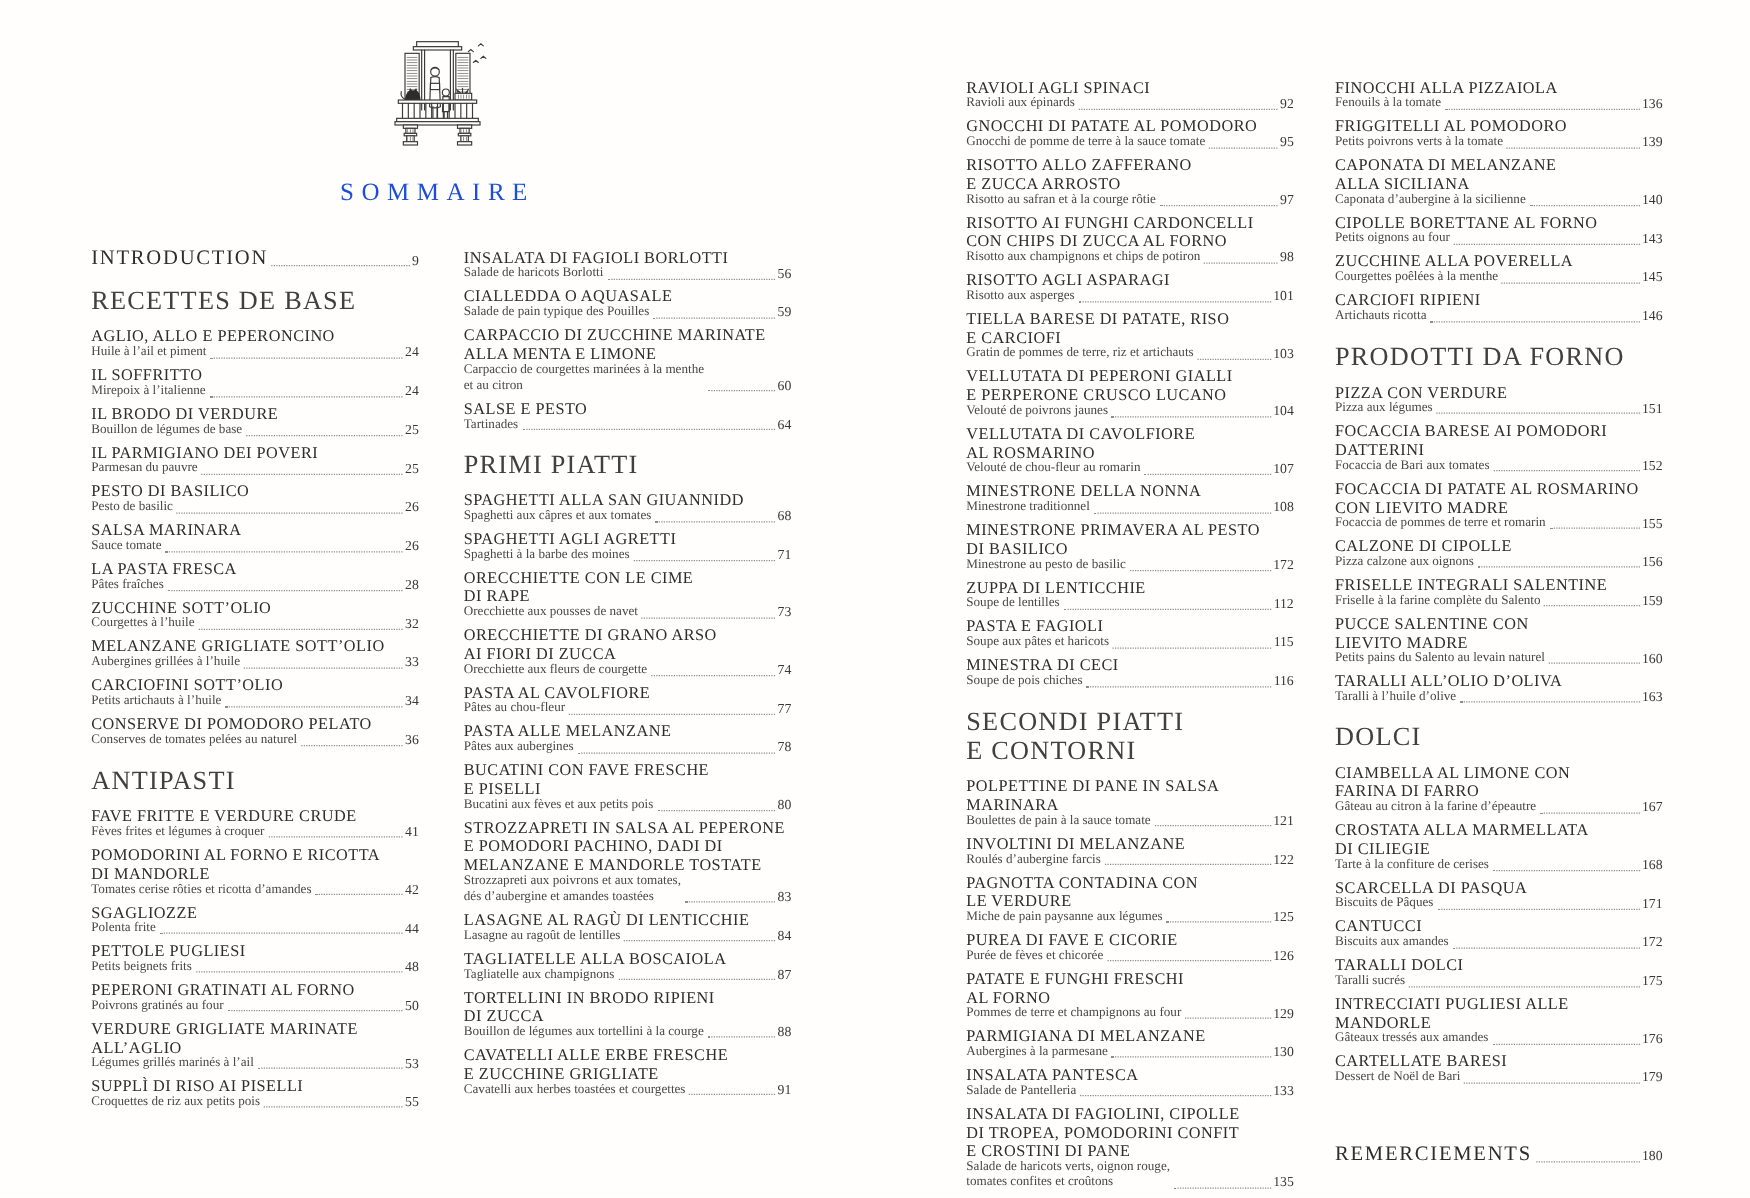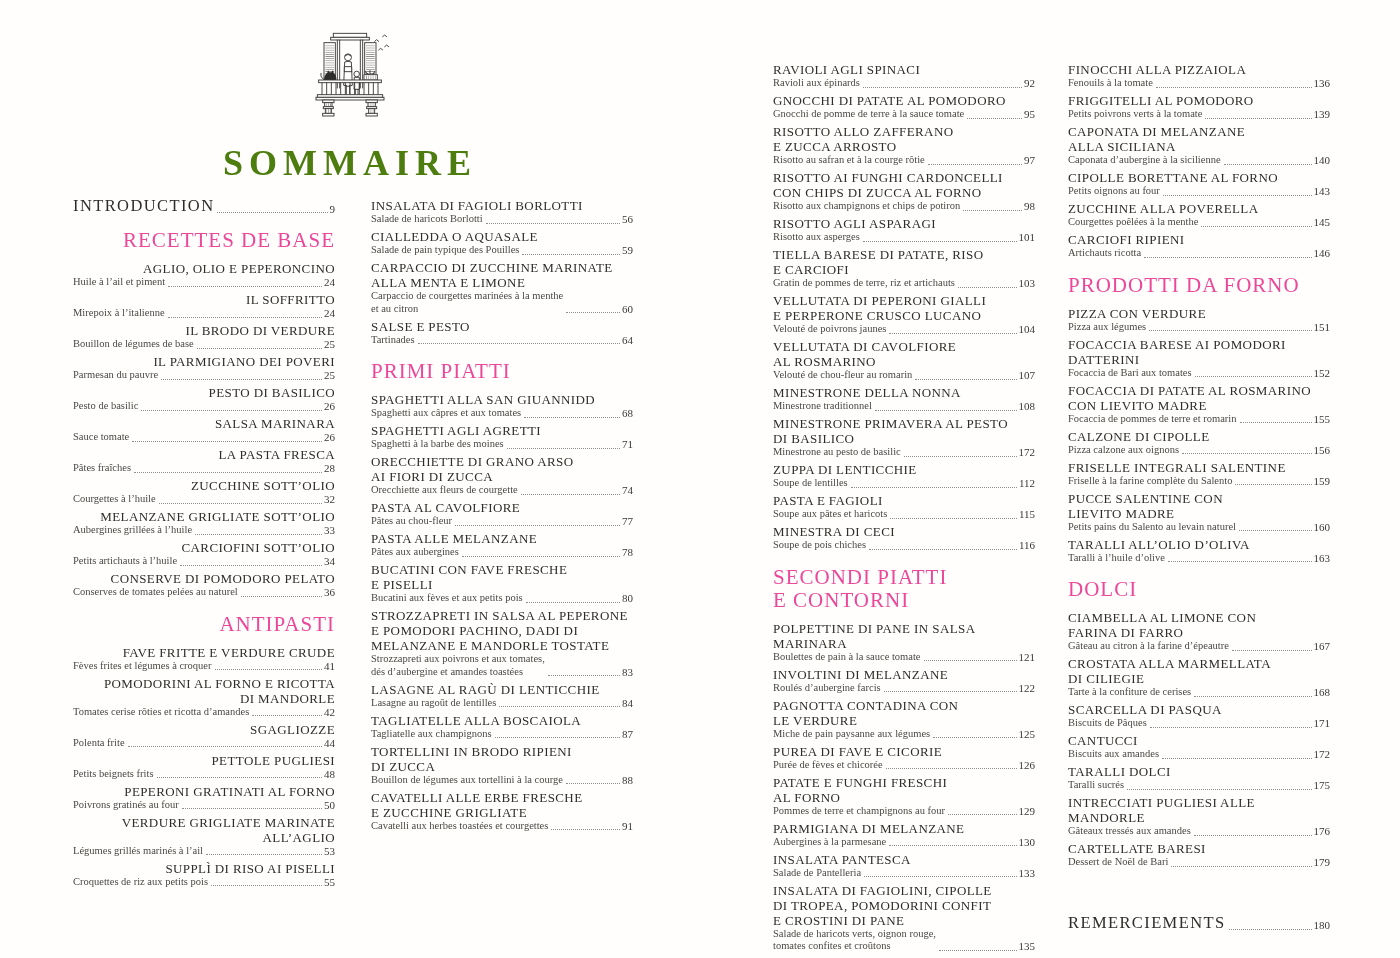--- a/index.html
+++ b/index.html
@@ -8,32 +8,32 @@
     background:#ffffff;
     font-family:"Liberation Serif","DejaVu Serif",serif;
     color:#343230;
   }
   .page{position:absolute;inset:0;background:#fffefd;}
 
   
   .header-block{position:absolute;left:70px;top:28px;width:560px;text-align:center;}
   .illustration{display:inline-block;}
   .sommaire-title{
-    margin-top:14px;font-size:36px;letter-spacing:6px;color:#4d7c0f;font-weight:bold;
+    margin-top:14px;font-size:20px;letter-spacing:6px;color:#1d4ed8;font-weight:normal;
   }
 
   
   .col{position:absolute;width:262px;}
-  .col[data-col="0"]{left:73px;top:196px;text-align:right;}
+  .col[data-col="0"]{left:73px;top:196px;}
   .col[data-col="1"]{left:371px;top:198px;font-family:Liberation Serif, serif;}
   .col[data-col="2"]{left:773px;top:62px;}
   .col[data-col="3"]{left:1068px;top:62px;}
 
   .section{
-    font-size:21px;line-height:23px;letter-spacing:1px;color:#ec4899;
+    font-size:21px;line-height:23px;letter-spacing:1px;color:#404040;
     margin:14px 0 9px;white-space:pre-line;
   }
   .heading-entry{display:flex;align-items:flex-end;margin:0 0 3px;}
   .heading-entry.gap-before{margin-top:44px;justify-content:flex-end;}
   .h-label{font-size:16.5px;line-height:19px;letter-spacing:1.4px;color:#2f2d2a;}
 
   .entry{margin-bottom:3.5px;}
   .entry-title{
     font-size:13px;line-height:15px;letter-spacing:0.4px;color:#2f2d2a;
     white-space:pre-line;
@@ -145,21 +145,21 @@
   </div>
 
   <div class="col" data-col="0">
       <div class="heading-entry">
         <span class="h-label">INTRODUCTION</span>
         <span class="leader"></span>
         <span class="page-num">9</span>
       </div>
       <div class="section">RECETTES DE BASE</div>
       <div class="entry">
-        <div class="entry-title">AGLIO, OLIO E PEPERONCINO</div>
+        <div class="entry-title">AGLIO, ALLO E PEPERONCINO</div>
         <div class="sub-row">
           <span class="sub">Huile à l’ail et piment</span>
           <span class="leader"></span>
           <span class="page-num">24</span>
         </div>
       </div>
       <div class="entry">
         <div class="entry-title">IL SOFFRITTO</div>
         <div class="sub-row">
           <span class="sub">Mirepoix à l’italienne</span>
@@ -342,20 +342,29 @@
           <span class="leader"></span>
           <span class="page-num">68</span>
         </div>
       </div>
       <div class="entry">
         <div class="entry-title">SPAGHETTI AGLI AGRETTI</div>
         <div class="sub-row">
           <span class="sub">Spaghetti à la barbe des moines</span>
           <span class="leader"></span>
           <span class="page-num">71</span>
+        </div>
+      </div>
+      <div class="entry">
+        <div class="entry-title">ORECCHIETTE CON LE CIME
+DI RAPE</div>
+        <div class="sub-row">
+          <span class="sub">Orecchiette aux pousses de navet</span>
+          <span class="leader"></span>
+          <span class="page-num">73</span>
         </div>
       </div>
       <div class="entry">
         <div class="entry-title">ORECCHIETTE DI GRANO ARSO
 AI FIORI DI ZUCCA</div>
         <div class="sub-row">
           <span class="sub">Orecchiette aux fleurs de courgette</span>
           <span class="leader"></span>
           <span class="page-num">74</span>
         </div>

